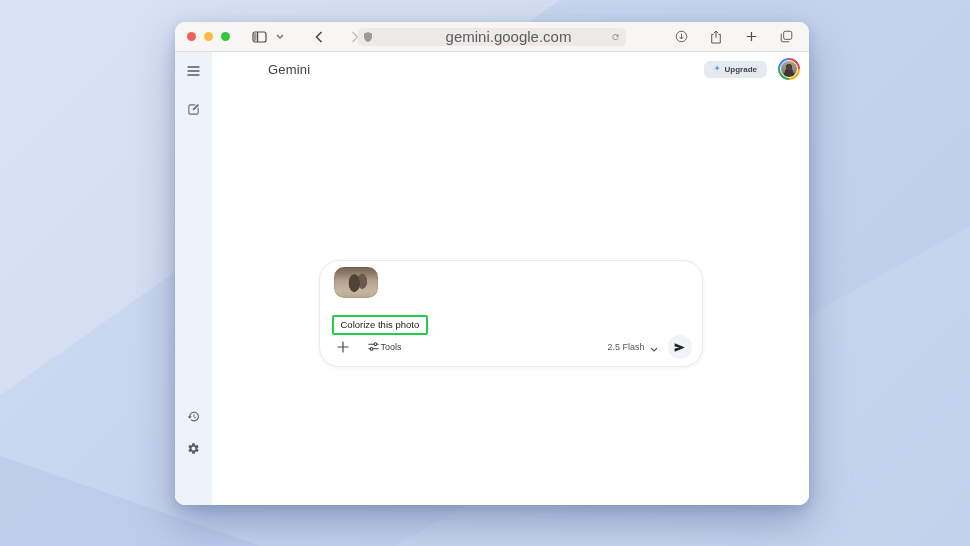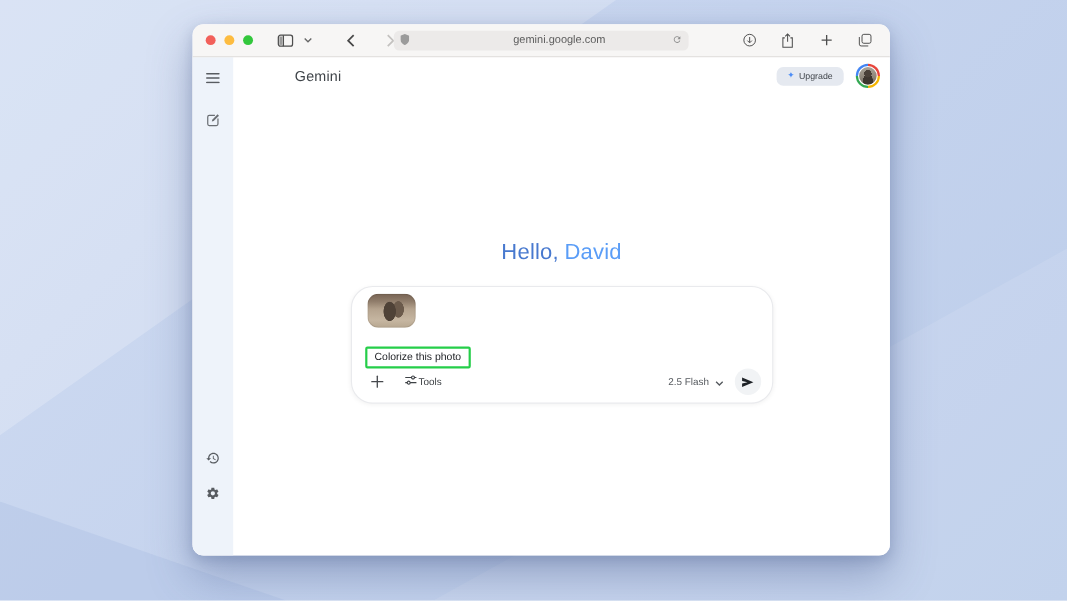--- a/index.html
+++ b/index.html
@@ -38,21 +38,21 @@
   .light { width:9px; height:9px; border-radius:50%; }
   .chrome-icons { display:flex; align-items:center; gap:4px; margin-left:18px; color:#4e4e4e; }
   .chrome-icons svg { display:block; }
   .navbtns { display:flex; align-items:center; gap:14px; margin-left:22px; }
   .urlbar {
     position:absolute; left:50%; top:50%; transform:translate(-50%,-50%);
     width:268px; height:18px; background:#eceae9; border-radius:5px;
     display:flex; align-items:center; justify-content:space-between;
     padding:0 6px; color:#8b8b8b;
   }
-  .urlbar .url { font-size:10px; color:#5c5c5c;padding-left:34px; }
+  .urlbar .url { font-size:15px; color:#5c5c5c;padding-left:34px; }
   .chrome-right { margin-left:auto; display:flex; align-items:center; gap:13px; color:#4e4e4e; }
 
   
   .app { flex:1; display:flex; background:#fff; min-height:0; }
   .sidebar {
     width:37px; flex:0 0 37px; background:#eef3fa;
     display:flex; flex-direction:column; align-items:center;
     justify-content:space-between; padding:8px 0 46px;
   }
   .side-group { display:flex; flex-direction:column; align-items:center; gap:16px; color:#585c61; }
@@ -64,21 +64,21 @@
     padding:0 9px 0 10px;
     margin-left:46px;
   }
   .app-title { font-size:13px; color:#3f4449; font-weight:500; letter-spacing:.2px; }
   .header-right { display:flex; align-items:center; gap:11px; }
   .upgrade-btn {
     display:flex; align-items:center; gap:4px; background:#e5e9f0;
     border:none; border-radius:6px; padding:4px 10px; cursor:pointer;
   }
   .upgrade-btn .spark { font-size:8px; line-height:1; }
-  .upgrade-btn .lbl { font-size:8px; color:#40454b; font-weight:400; }
+  .upgrade-btn .lbl { font-size:8px; color:#40454b; font-weight:700; }
   .avatar {
     width:22px; height:22px; border-radius:50%; cursor:pointer;
     background:conic-gradient(#e8453c 0 25%,#f4b400 25% 50%,#34a853 50% 75%,#4285f4 75% 100%);
     display:flex; align-items:center; justify-content:center;
   }
   .avatar-inner {
     width:18px; height:18px; border-radius:50%;
     background:
       radial-gradient(circle at 50% 38%, #4a4038 0 26%, transparent 27%),
       radial-gradient(ellipse at 50% 92%, #3e362f 0 42%, transparent 43%),
@@ -256,23 +256,20 @@
             <span class="spark" style="color:#4c8df6">✦</span>
             <span class="lbl">Upgrade</span>
           </button>
           <span class="avatar">
               <span class="avatar-inner"></span>
             </span>
         </div>
       </div>
 
       <div class="content">
-        <div class="greeting">
-          <span class="hello">Hello,</span><span class="name">David</span>
-        </div>
 
         <div class="card">
           <div class="thumb"></div>
           <div class="prompt-wrap">
             <span class="prompt-box">Colorize this photo</span>
           </div>
           <div class="card-toolbar">
             <span class="icon-btn plus-btn">
               <svg width="12" height="12" viewBox="0 0 12 12" stroke="#46494d" stroke-width="1.2" stroke-linecap="round">
                   <line x1="6" y1="1" x2="6" y2="11"></line>

